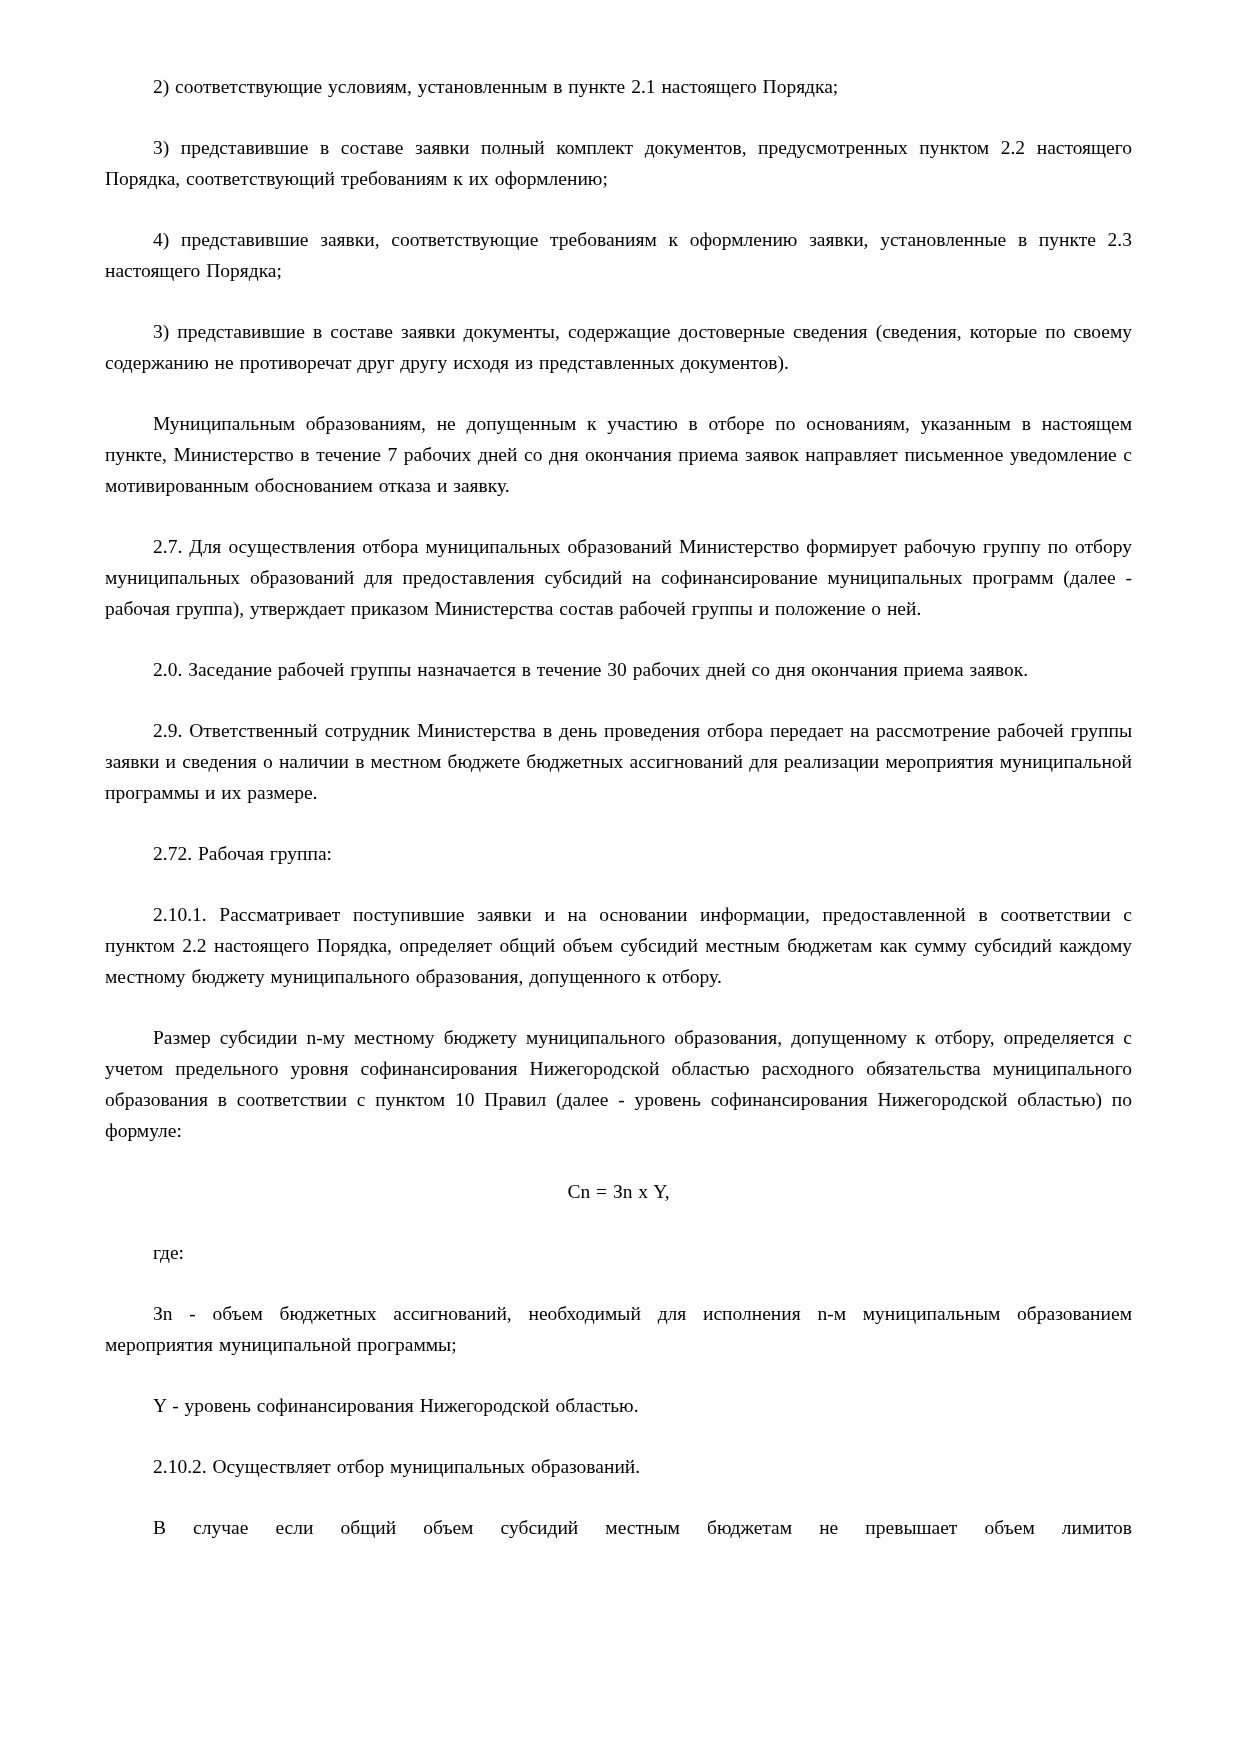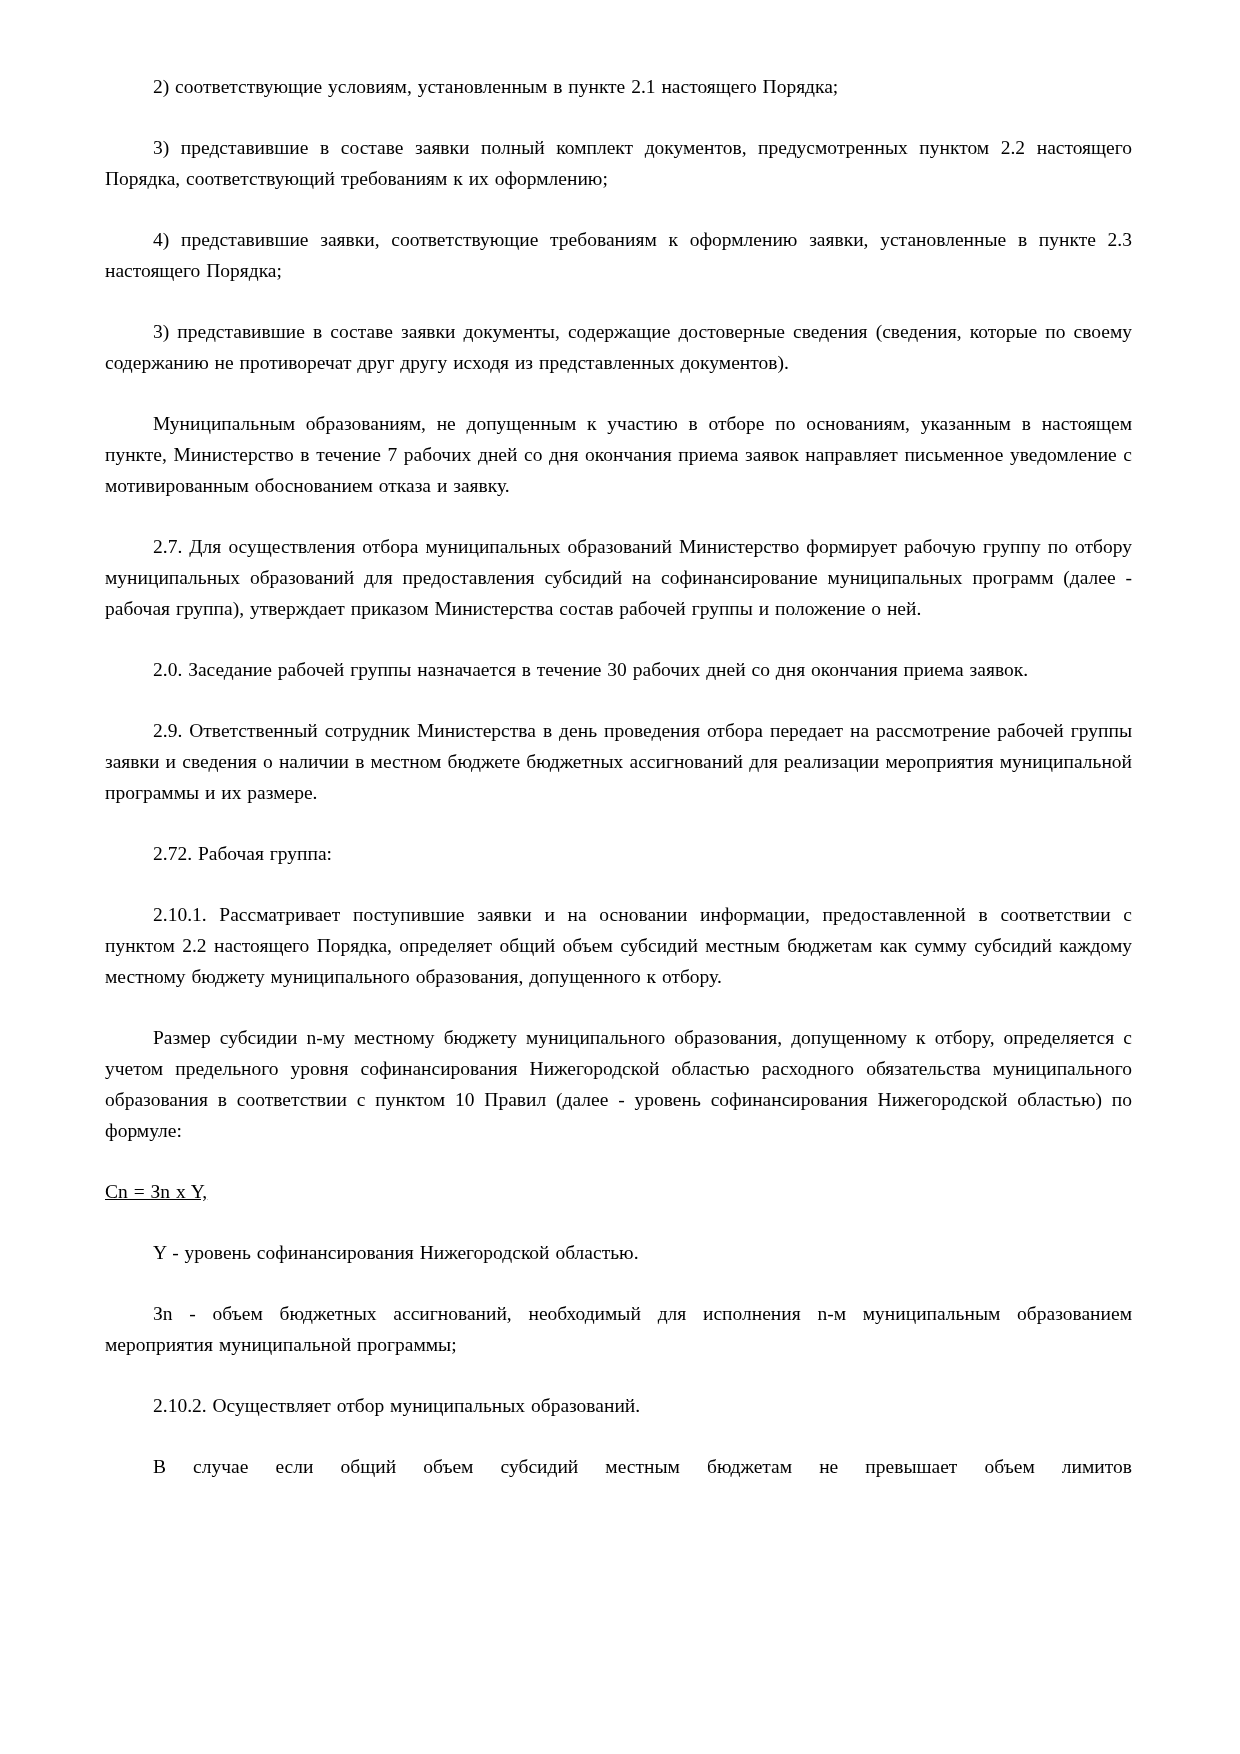--- a/index.html
+++ b/index.html
@@ -24,22 +24,22 @@
   }
   .doc-body p {
     margin: 0 0 30px 0;
     font-size: 19.5px;
     line-height: 31px;
     text-align: justify;
     text-indent: 48px;
     word-spacing: 1px;
   }
   .doc-body p.formula {
+    text-align: center;
     text-indent: 0;
-    text-decoration: underline;
   }
   .doc-body p.cont {
     text-align-last: justify;
     margin-bottom: 0;
   }
 </style>
 </head>
 <body>
 
 <div class="page">
@@ -49,18 +49,19 @@
     <p>4) представившие заявки, соответствующие требованиям к оформлению заявки, установленные в пункте 2.3 настоящего Порядка;</p>
     <p>3) представившие в составе заявки документы, содержащие достоверные сведения (сведения, которые по своему содержанию не противоречат друг другу исходя из представленных документов).</p>
     <p>Муниципальным образованиям, не допущенным к участию в отборе по основаниям, указанным в настоящем пункте, Министерство в течение 7 рабочих дней со дня окончания приема заявок направляет письменное уведомление с мотивированным обоснованием отказа и заявку.</p>
     <p>2.7. Для осуществления отбора муниципальных образований Министерство формирует рабочую группу по отбору муниципальных образований для предоставления субсидий на софинансирование муниципальных программ (далее - рабочая группа), утверждает приказом Министерства состав рабочей группы и положение о ней.</p>
     <p>2.0. Заседание рабочей группы назначается в течение 30 рабочих дней со дня окончания приема заявок.</p>
     <p>2.9. Ответственный сотрудник Министерства в день проведения отбора передает на рассмотрение рабочей группы заявки и сведения о наличии в местном бюджете бюджетных ассигнований для реализации мероприятия муниципальной программы и их размере.</p>
     <p>2.72. Рабочая группа:</p>
     <p>2.10.1. Рассматривает поступившие заявки и на основании информации, предоставленной в соответствии с пунктом 2.2 настоящего Порядка, определяет общий объем субсидий местным бюджетам как сумму субсидий каждому местному бюджету муниципального образования, допущенного к отбору.</p>
     <p>Размер субсидии n-му местному бюджету муниципального образования, допущенному к отбору, определяется с учетом предельного уровня софинансирования Нижегородской областью расходного обязательства муниципального образования в соответствии с пунктом 10 Правил (далее - уровень софинансирования Нижегородской областью) по формуле:</p>
     <p class="formula">Cn = Зn x Y,</p>
+    <p>где:</p>
+    <p>Зn - объем бюджетных ассигнований, необходимый для исполнения n-м муниципальным образованием мероприятия муниципальной программы;</p>
     <p>Y - уровень софинансирования Нижегородской областью.</p>
-    <p>Зn - объем бюджетных ассигнований, необходимый для исполнения n-м муниципальным образованием мероприятия муниципальной программы;</p>
     <p>2.10.2. Осуществляет отбор муниципальных образований.</p>
     <p class="cont">В случае если общий объем субсидий местным бюджетам не превышает объем лимитов</p>
   </div>
 </div>
 
 </body></html>

